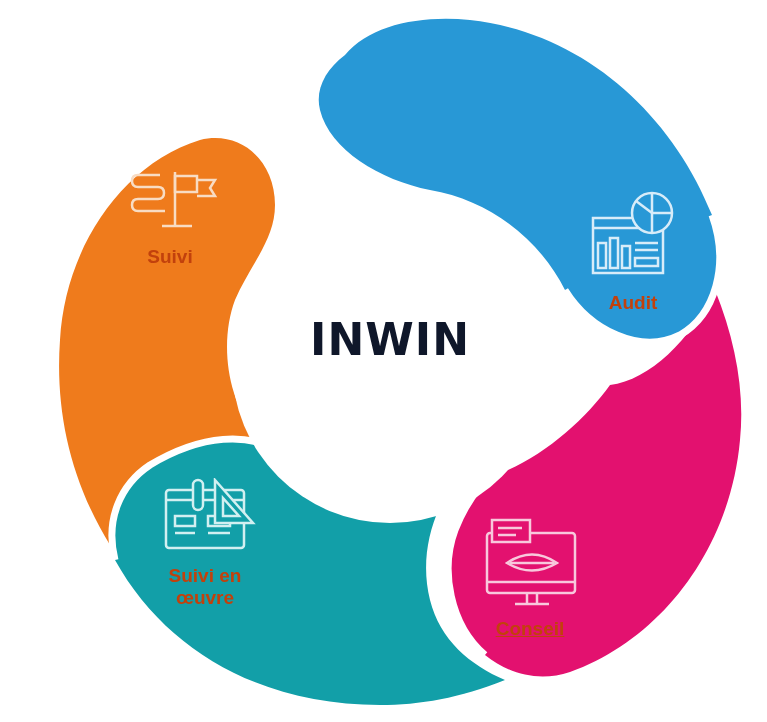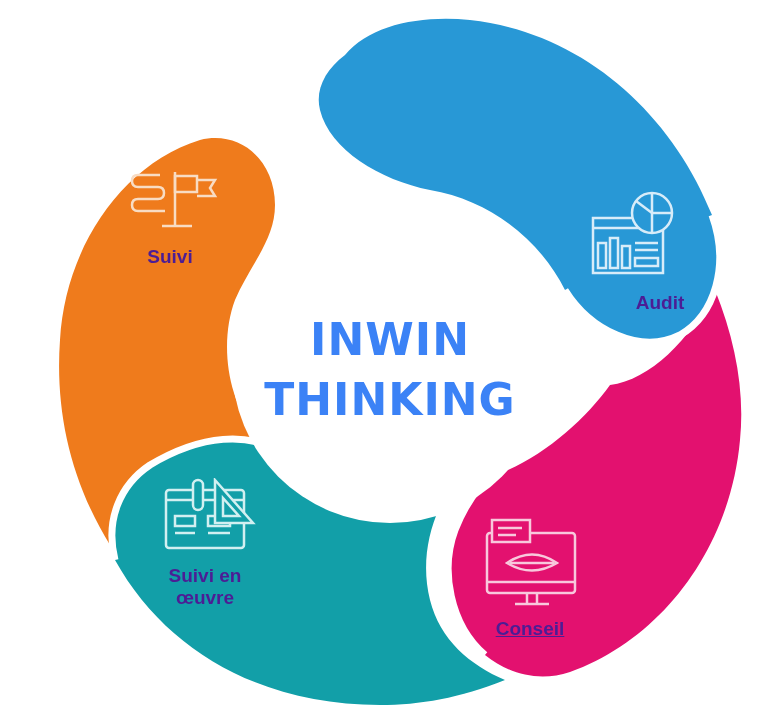--- a/index.html
+++ b/index.html
@@ -1,19 +1,19 @@
 <!DOCTYPE html>
 <html><head>
 <meta charset="utf-8">
 <style>
   html, body { margin: 0; padding: 0; background: #ffffff; }
   body { width: 767px; height: 722px; position: relative; overflow: hidden; font-family: "Liberation Sans", sans-serif; }
   svg.ring { position: absolute; left: 0; top: 0; }
-  .label { position: absolute; color: #4c1d95; font-weight: bold; font-size: 19px; text-align: center; line-height: 22px; font-family: "Liberation Sans", sans-serif; }
-  .center-title { position: absolute; left: 240px; top: 310px; width: 300px; text-align: center; color: #3b82f6; font-family: "DejaVu Sans", sans-serif; font-weight: bold; font-size: 44px; line-height: 60px; letter-spacing: 1px; }
+  .label { position: absolute; color: #c2410c; font-weight: bold; font-size: 19px; text-align: center; line-height: 22px; font-family: "Liberation Sans", sans-serif; }
+  .center-title { position: absolute; left: 240px; top: 310px; width: 300px; text-align: center; color: #0f172a; font-family: "DejaVu Sans", sans-serif; font-weight: bold; font-size: 44px; line-height: 60px; letter-spacing: 1px; }
   .icon { position: absolute; }
 </style>
 </head>
 <body>
 
 <svg class="ring" width="767" height="722" viewBox="0 0 767 722">
 
   <path fill="#ef7b1c" d="M 200 140
        C 240 130 275 160 275 205
        C 275 240 250 265 235 300
@@ -53,21 +53,20 @@
 
   <path d="M 712 215 C 730 265 715 315 680 335 C 640 355 590 330 565 290" fill="none" stroke="#ffffff" stroke-width="7"></path>
   <path d="M 485 655 C 450 625 440 570 455 530 C 465 505 478 485 495 475" fill="none" stroke="#ffffff" stroke-width="7"></path>
   <path d="M 115 560 C 105 520 120 485 150 465 C 200 435 250 430 285 455" fill="none" stroke="#ffffff" stroke-width="7"></path>
 
   <circle cx="390" cy="365" r="158" fill="#ffffff"></circle>
 </svg>
 
 <div class="center-title">
   <div>INWIN</div>
-  <div>THINKING</div>
 </div>
 
 <svg class="icon" style="left:130px;top:170px" width="95" height="65" viewBox="0 0 95 65" fill="none" stroke="#f8dcc3" stroke-width="2.5">
   <path d="M 30 5 L 8 5 Q 2 5 2 11 Q 2 17 8 17 L 28 17 Q 34 17 34 23 Q 34 29 28 29 L 8 29 Q 2 29 2 35 Q 2 41 8 41 L 35 41"></path>
   <line x1="45" y1="2" x2="45" y2="55"></line>
   <rect x="45" y="6" width="22" height="16"></rect>
   <path d="M 67 10 L 85 10 L 80 18 L 85 26 L 67 26"></path>
   <line x1="32" y1="56" x2="62" y2="56"></line>
 </svg>
 <div class="label" style="left:135px;top:246px;width:70px;">Suivi</div>
@@ -79,21 +78,21 @@
   <rect x="20" y="50" width="8" height="30"></rect>
   <rect x="32" y="58" width="8" height="22"></rect>
   <line x1="45" y1="55" x2="68" y2="55"></line>
   <line x1="45" y1="62" x2="68" y2="62"></line>
   <rect x="45" y="70" width="23" height="8"></rect>
   <circle cx="62" cy="25" r="20" fill="#2898d6"></circle>
   <line x1="62" y1="5" x2="62" y2="45"></line>
   <line x1="62" y1="25" x2="82" y2="25"></line>
   <line x1="62" y1="25" x2="46" y2="13"></line>
 </svg>
-<div class="label" style="left:620px;top:292px;width:80px;">Audit</div>
+<div class="label" style="left:593px;top:292px;width:80px;">Audit</div>
 
 <svg class="icon" style="left:482px;top:518px" width="100" height="92" viewBox="0 0 100 92" fill="none" stroke="#f8c8dc" stroke-width="2.5">
   <rect x="5" y="15" width="88" height="60" rx="3"></rect>
   <line x1="5" y1="64" x2="93" y2="64"></line>
   <line x1="45" y1="75" x2="45" y2="85"></line>
   <line x1="55" y1="75" x2="55" y2="85"></line>
   <line x1="33" y1="86" x2="67" y2="86"></line>
   <rect x="10" y="2" width="38" height="22" fill="#e3116f"></rect>
   <line x1="16" y1="10" x2="40" y2="10"></line>
   <line x1="16" y1="17" x2="34" y2="17"></line>

